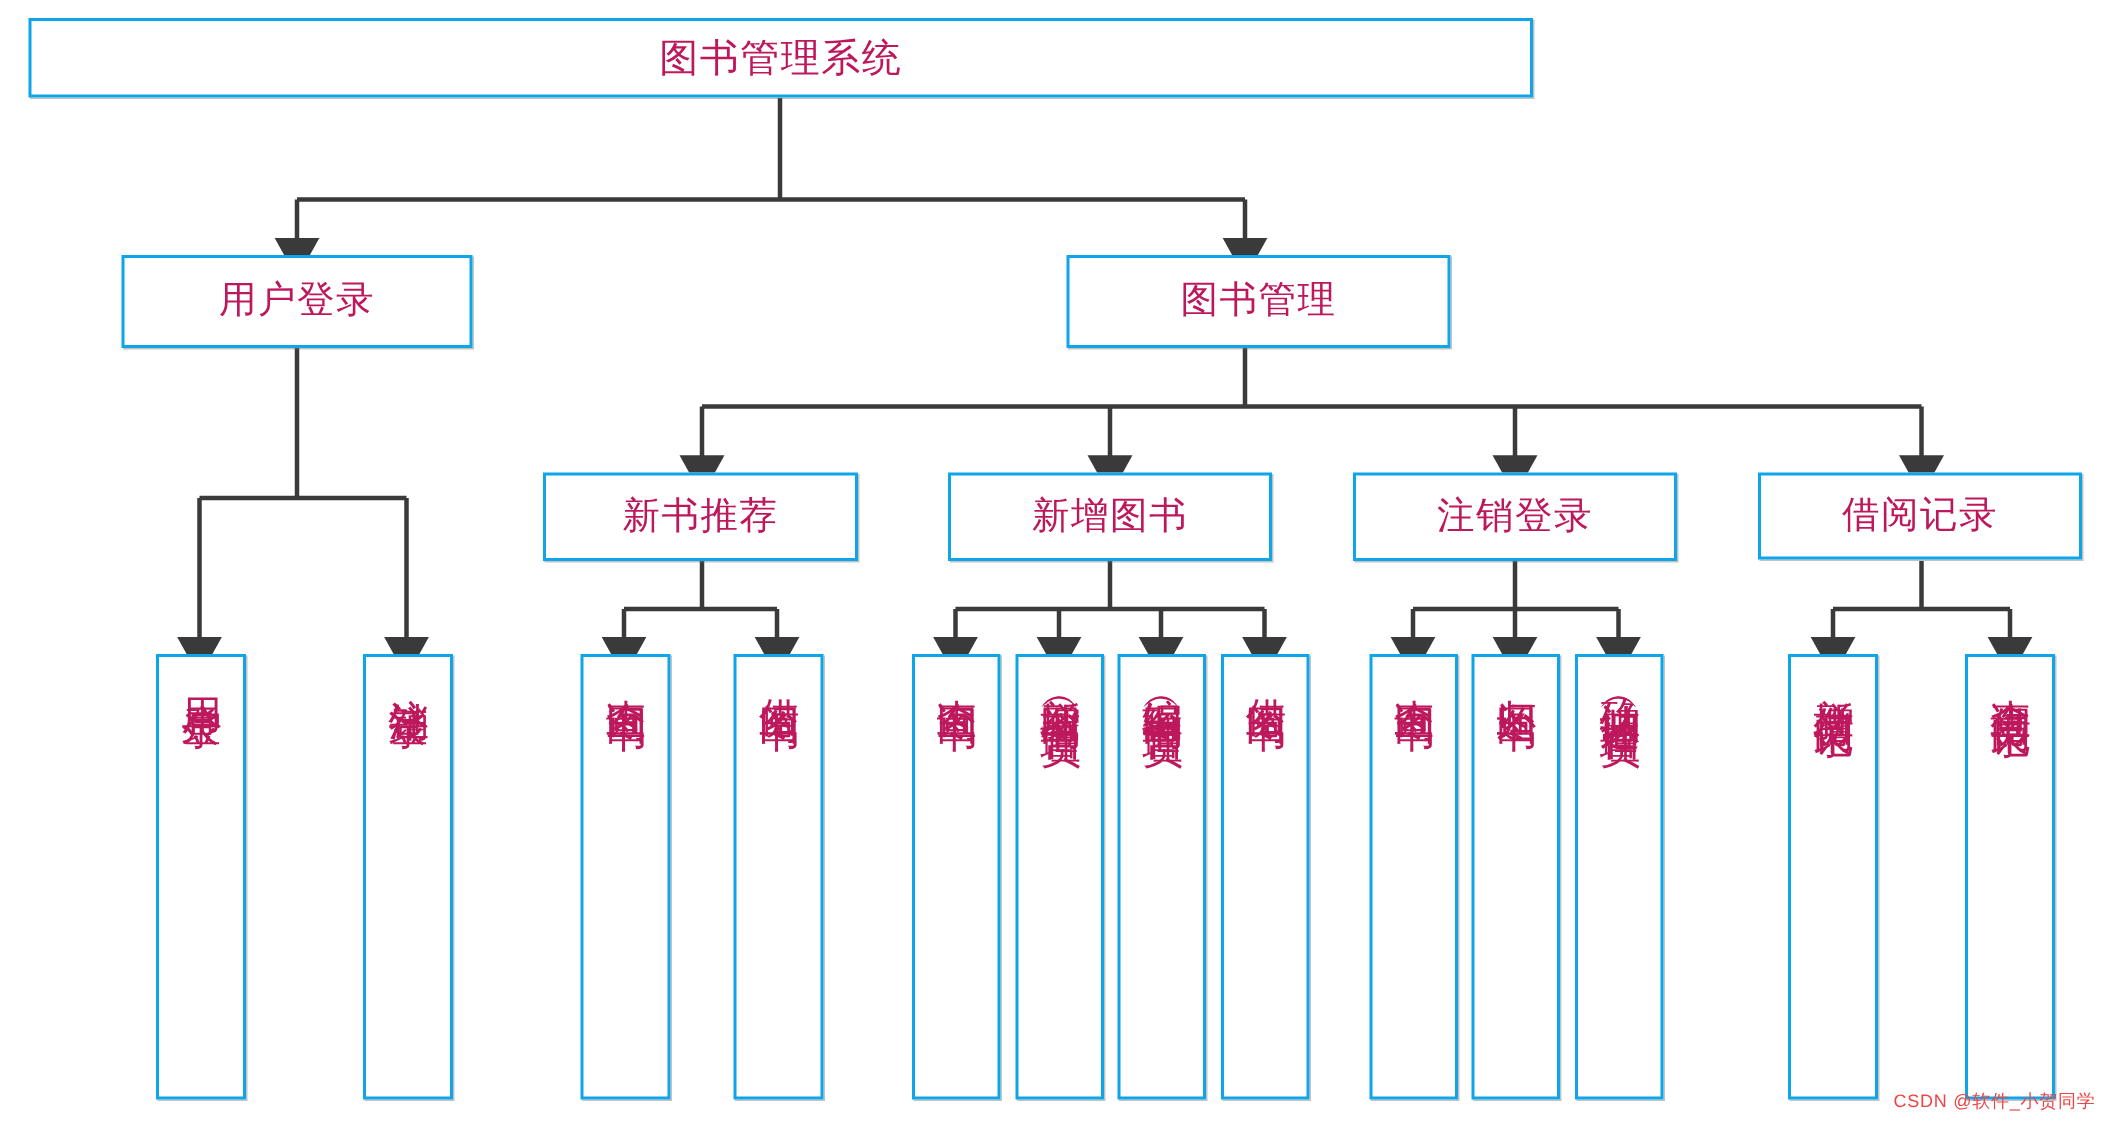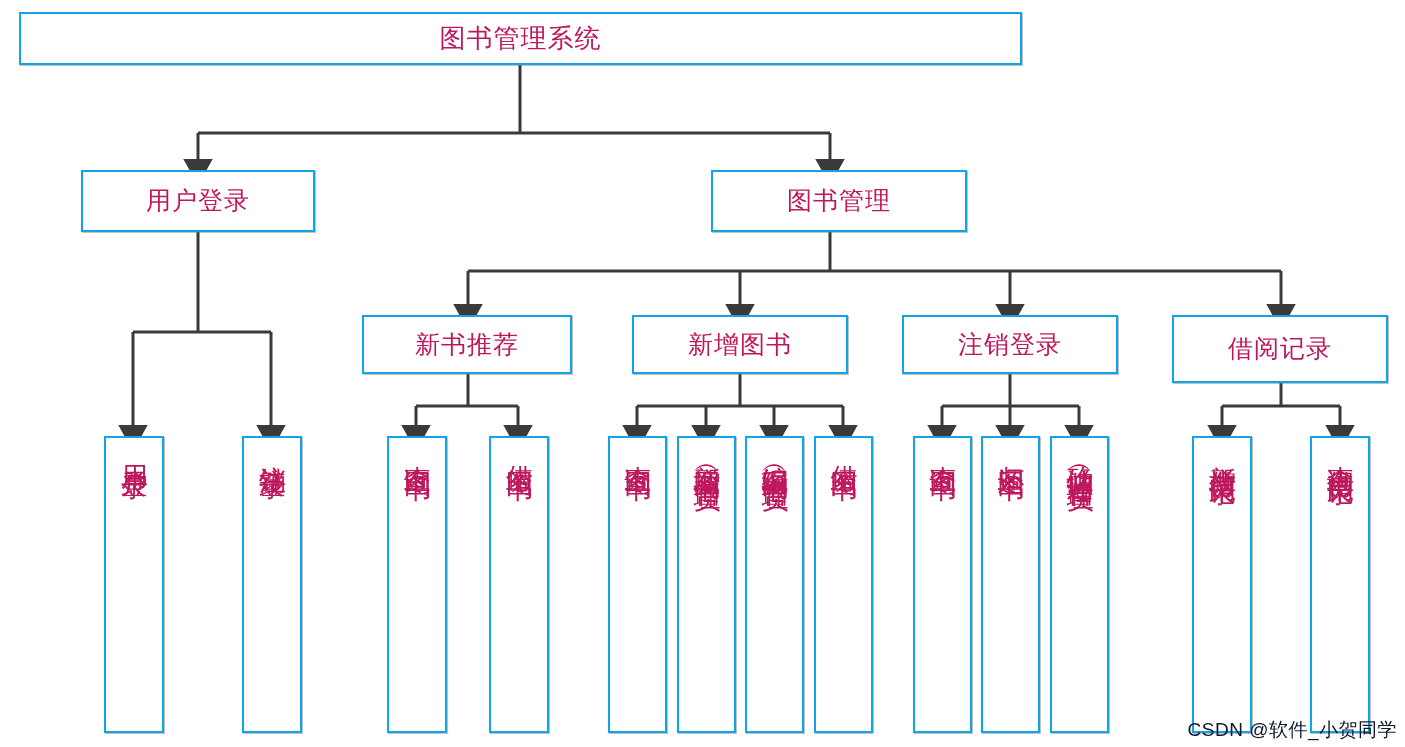--- a/index.html
+++ b/index.html
@@ -55,22 +55,22 @@
     font-size:27px;
     line-height:1.0;
     letter-spacing:3px;
     white-space:pre;
     margin:0 auto;
   }
   #watermark{
     position:absolute;
     right:8px;
     bottom:4px;
-    font-size:19px;
-    color:#0f172a;
+    font-size:12px;
+    color:#ef4444;
     letter-spacing:.5px;
     white-space:nowrap;
     pointer-events:none;
   }
 </style>
 </head>
 <body>
 
 <div id="canvas">
 
@@ -137,21 +137,21 @@
 
   <div class="node h" style="left:362px; top:315px; width:210px; height:59px;">
     <span class="label">新书推荐</span>
   </div>
   <div class="node h" style="left:632px; top:315px; width:216px; height:59px;">
     <span class="label">新增图书</span>
   </div>
   <div class="node h" style="left:902px; top:315px; width:216px; height:59px;">
     <span class="label">注销登录</span>
   </div>
-  <div class="node h" style="left:1172px; top:315px; width:216px; height:68px;">
+  <div class="node h" style="left:1172px; top:315px; width:216px; height:58px;">
     <span class="label">借阅记录</span>
   </div>
 
   <div class="node v" style="left:104px; top:436px; width:60px; height:297px;">
     <span class="label">用户登录</span>
   </div>
   <div class="node v" style="left:242px; top:436px; width:60px; height:297px;">
     <span class="label">注销登录</span>
   </div>
 

